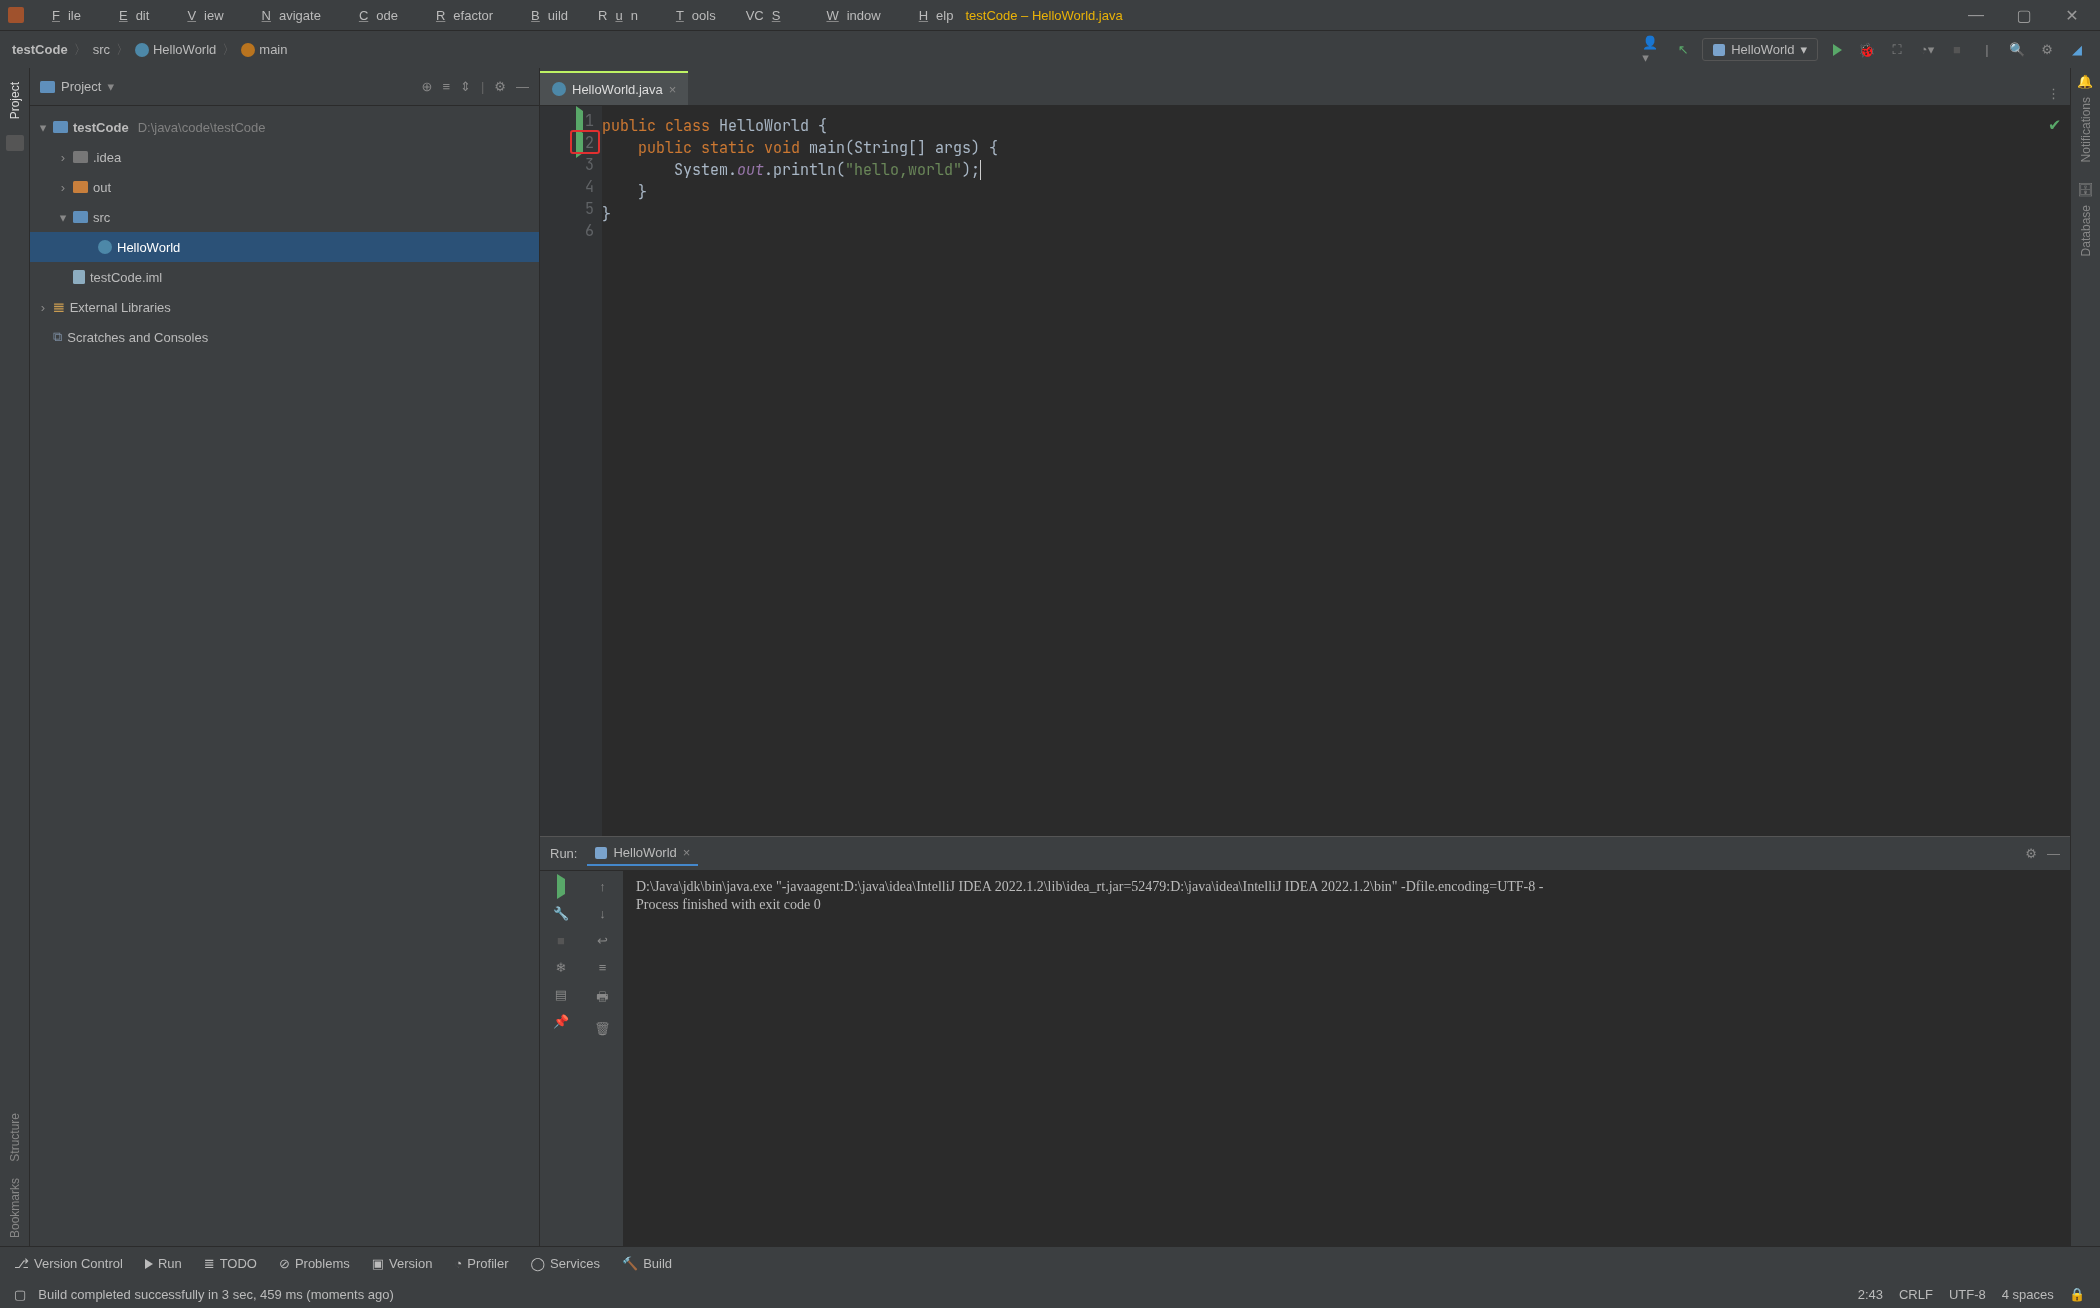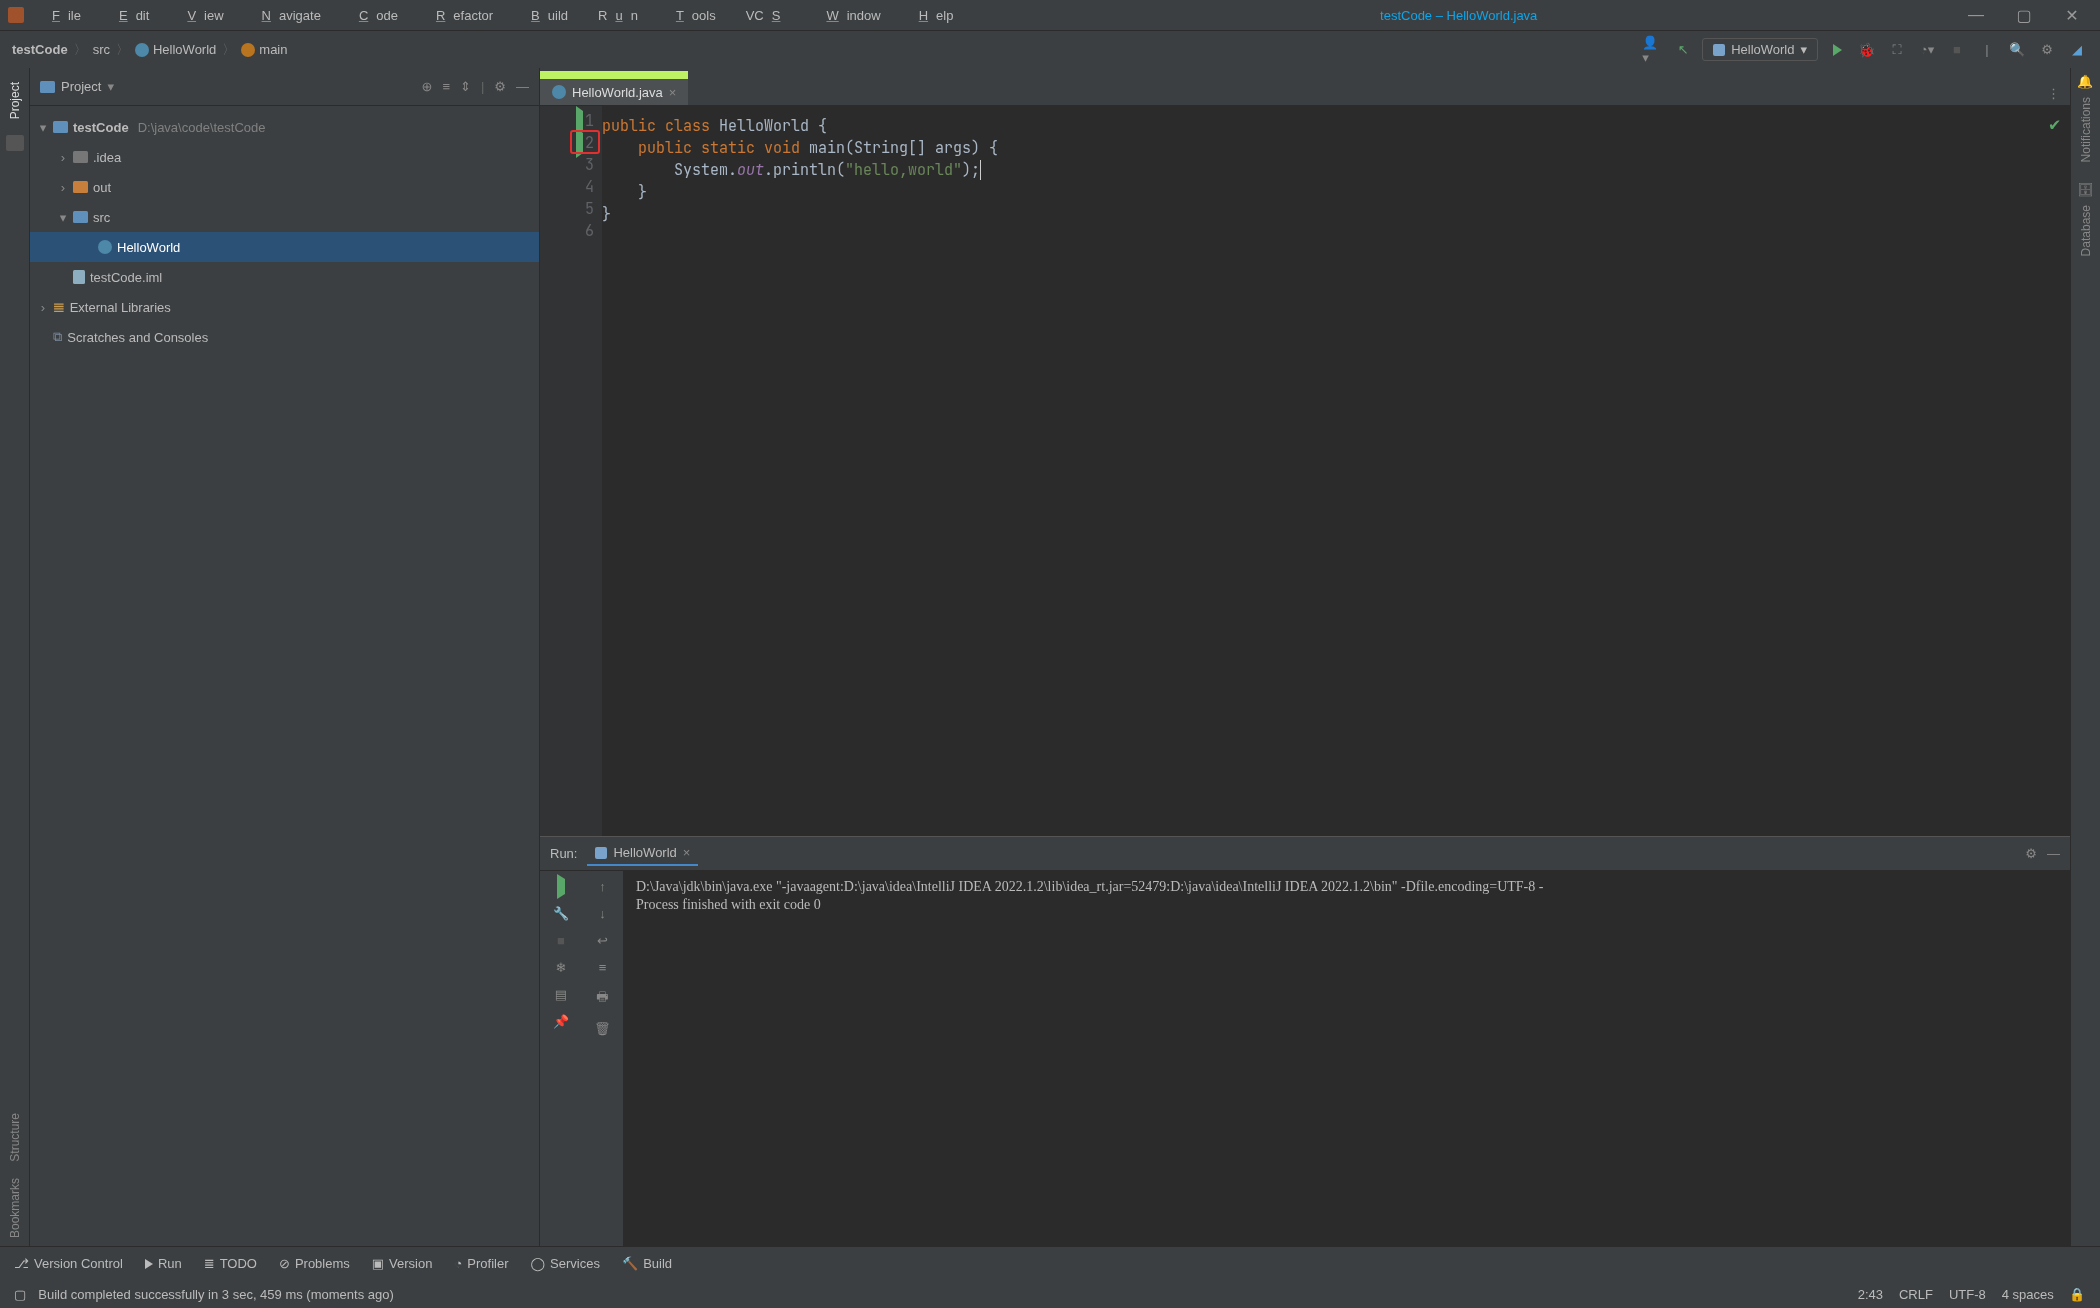--- a/index.html
+++ b/index.html
@@ -18,21 +18,21 @@
   height: 30px;
   background: #3c3f41;
   display: flex;
   align-items: center;
   padding: 0 8px;
   gap: 4px;
 }
 .titlebar .app-icon { width: 16px; height: 16px; background: #a0522d; border-radius: 2px; }
 .titlebar .menus { display: flex; gap: 14px; margin-left: 8px; }
 .titlebar .menus span { padding: 4px 8px; color: #bbbbbb; cursor: pointer; }
-.titlebar .title-text { flex: 1; text-align: center; color: #0ea5e9; }
+.titlebar .title-text { flex: 1; color: #eab308; }
 .titlebar .wincontrols { display: flex; gap: 8px; }
 .titlebar .wincontrols span { width: 40px; text-align: center; color: #999; cursor: pointer; font-size: 16px; }
 .navbar {
   height: 38px;
   background: #3c3f41;
   border-top: 1px solid #2b2b2b;
   display: flex;
   align-items: center;
   padding: 0 12px;
 }
@@ -76,21 +76,21 @@
 .chevron { width:10px; display:inline-block; text-align:center; color:#888; }
 .folder-icon { width:15px;height:12px;background:#9e7b47;border-radius:1.5px;display:inline-block; }
 .folder-icon.gray { background:#777; }
 .folder-icon.orange { background:#c87f3c; }
 .folder-icon.blue { background:#5f8fbb; }
 .file-icon { width:12px;height:14px;background:#8dadc0;border-radius:1.5px;display:inline-block; }
 .path-text { color:#808080; margin-left:4px; }
 .editor-area { flex:1; display:flex; flex-direction:column; background:#2b2b2b; }
 .tabs { height:38px; background:#3c3f41; display:flex; align-items:flex-end; border-bottom:1px solid #2b2b2b; }
 .tab { height:34px; background:#3c3f41; display:flex; align-items:center; gap:6px; padding:0 12px; border-top:2px solid transparent; }
-.tab.active { border-top:8px solid #bef264; background:#4c5052; color:#ddd; }
+.tab.active { border-top:2px solid #bef264; background:#4c5052; color:#ddd; }
 .tab .close { color:#888; cursor:pointer; }
 .tabs .tab-more { margin-left:auto; padding:4px 10px; color:#888; cursor:pointer; }
 .editor-body { flex:1; display:flex; font-family: "JetBrains Mono","Consolas",monospace; font-size:15px; position:relative; }
 .gutter { width:62px; background:#313335; padding-top:4px; text-align:right; color:#606366; }
 .gutter .ln { height:22px; line-height:22px; padding-right:8px; position:relative; }
 .gutter .play-gutter { position:absolute; left:36px; }
 .gutter .highlight-box { position:absolute; left:30px; top:-2px; width:30px; height:24px; border:2px solid #e03030; border-radius:3px; }
 .code { flex:1; padding-top:9px; }
 .code .line { height:22px; line-height:22px; white-space:pre; }
 .kw { color:#cc7832; }

